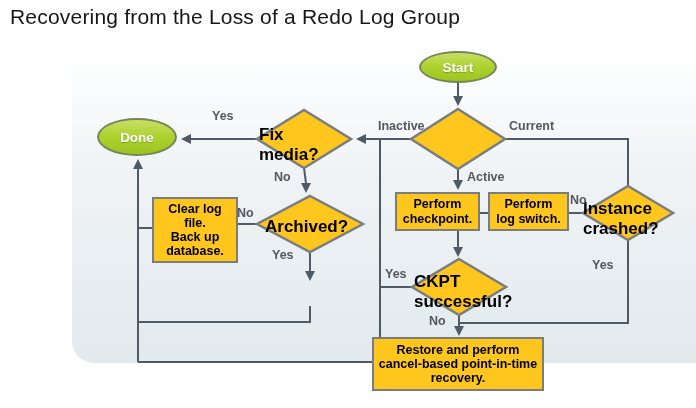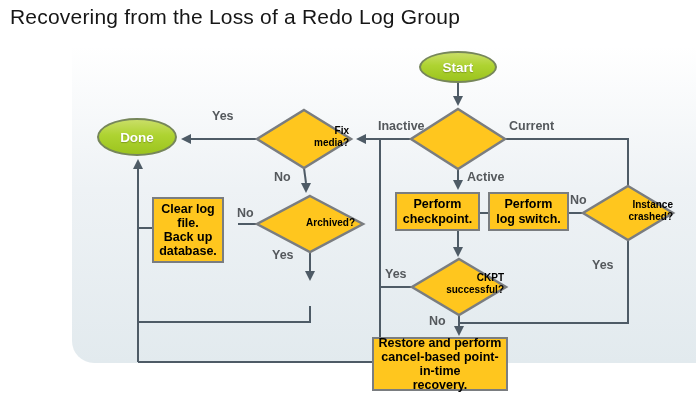--- a/index.html
+++ b/index.html
@@ -11,21 +11,21 @@
          background:linear-gradient(180deg,rgba(238,242,245,0) 0%,#eef2f5 45%,#e2eaee 100%);}
   svg.wires{position:absolute;left:0;top:0;z-index:2;}
   .node,.dlabel,.elabel{z-index:3;}
   .box{position:absolute;background:#FFC61E;border:2.5px solid #7A7D80;color:#000;
        font-weight:bold;font-size:12.5px;line-height:1.14;text-align:center;
        display:flex;align-items:center;justify-content:center;white-space:pre-line;box-sizing:border-box;}
   .oval{position:absolute;border-radius:50%;border:2px solid #76865A;
         background:linear-gradient(180deg,#c9de66 0%,#aed331 45%,#9cc41e 100%);
         color:#fff;font-weight:bold;font-size:13.5px;display:flex;align-items:center;
         justify-content:center;box-sizing:border-box;text-shadow:0 1px 1px rgba(90,110,20,.5);}
-  .dlabel{position:absolute;font-weight:bold;font-size:10px;color:#000;text-align:right;
+  .dlabel{position:absolute;font-weight:bold;font-size:17px;color:#000;text-align:left;
           white-space:pre-line;line-height:1.15;}
   .elabel{position:absolute;color:#54585C;font-weight:bold;font-size:12.5px;white-space:nowrap;}
 </style>
 </head>
 <body>
 
 <div class="canvas">
   <div class="title">Recovering from the Loss of a Redo Log Group</div>
   <div class="panel"></div>
 
@@ -79,29 +79,29 @@
   </div>
 
   <div class="dlabel" style="left:259px;top:125px;width:90px;">Fix
 media?</div>
   <div class="dlabel" style="left:583px;top:199px;width:90px;">Instance
 crashed?</div>
   <div class="dlabel" style="left:265px;top:217px;width:90px;">Archived?</div>
   <div class="dlabel" style="left:414px;top:272px;width:90px;">CKPT
 successful?</div>
 
-  <div class="box node" style="left:152px;top:197px;width:72px;height:66px;">Clear log
+  <div class="box node" style="left:152px;top:197px;width:86px;height:66px;">Clear log
 file.
 Back up
 database.</div>
   <div class="box node" style="left:395px;top:192px;width:85px;height:39px;">Perform
 checkpoint.</div>
   <div class="box node" style="left:488px;top:192px;width:81px;height:39px;">Perform
 log switch.</div>
-  <div class="box node" style="left:372px;top:337px;width:136px;height:54px;">Restore and perform
+  <div class="box node" style="left:372px;top:337px;width:172px;height:54px;">Restore and perform
 cancel-based point-in-time
 recovery.</div>
 
   <div class="elabel" style="left:212px;top:109px;">Yes</div>
   <div class="elabel" style="left:356px;top:119px;padding-left:22px;">Inactive</div>
   <div class="elabel" style="left:509px;top:119px;">Current</div>
   <div class="elabel" style="left:274px;top:170px;">No</div>
   <div class="elabel" style="left:467px;top:170px;">Active</div>
   <div class="elabel" style="left:237px;top:206px;">No</div>
   <div class="elabel" style="left:272px;top:248px;">Yes</div>

